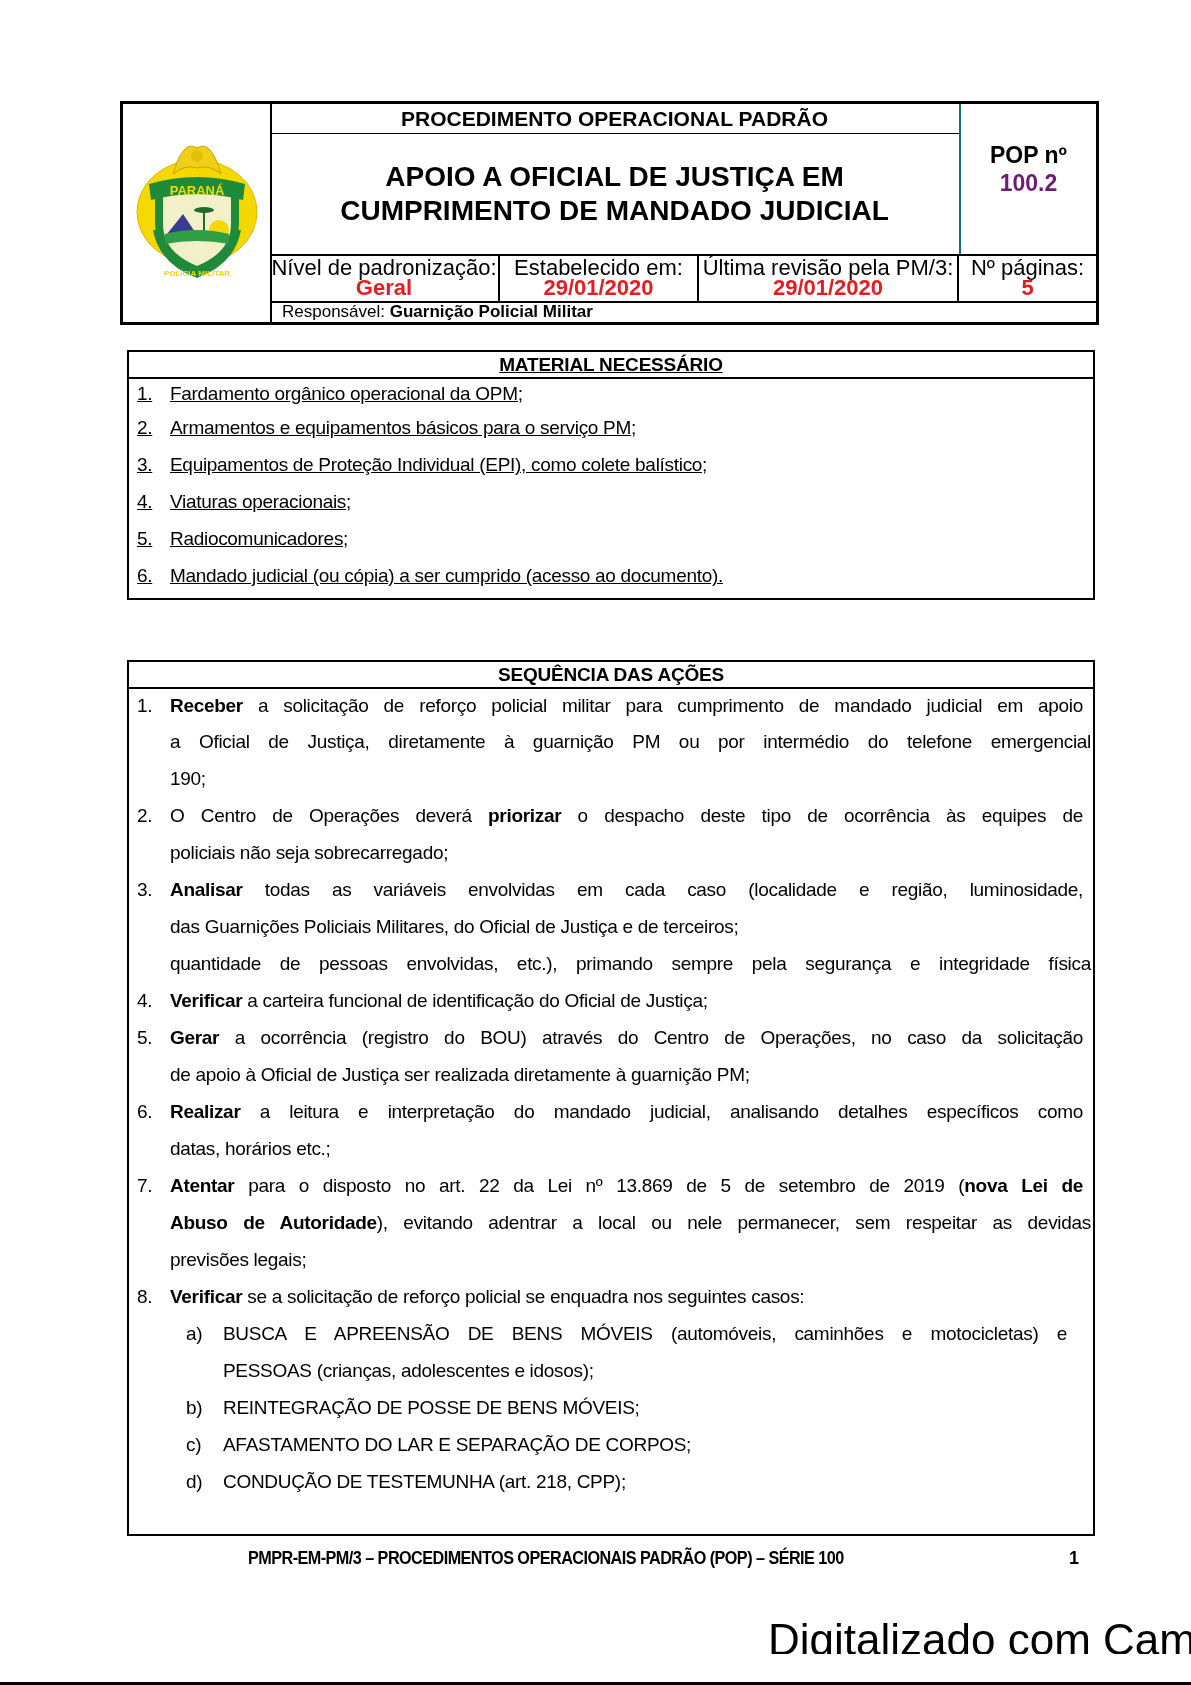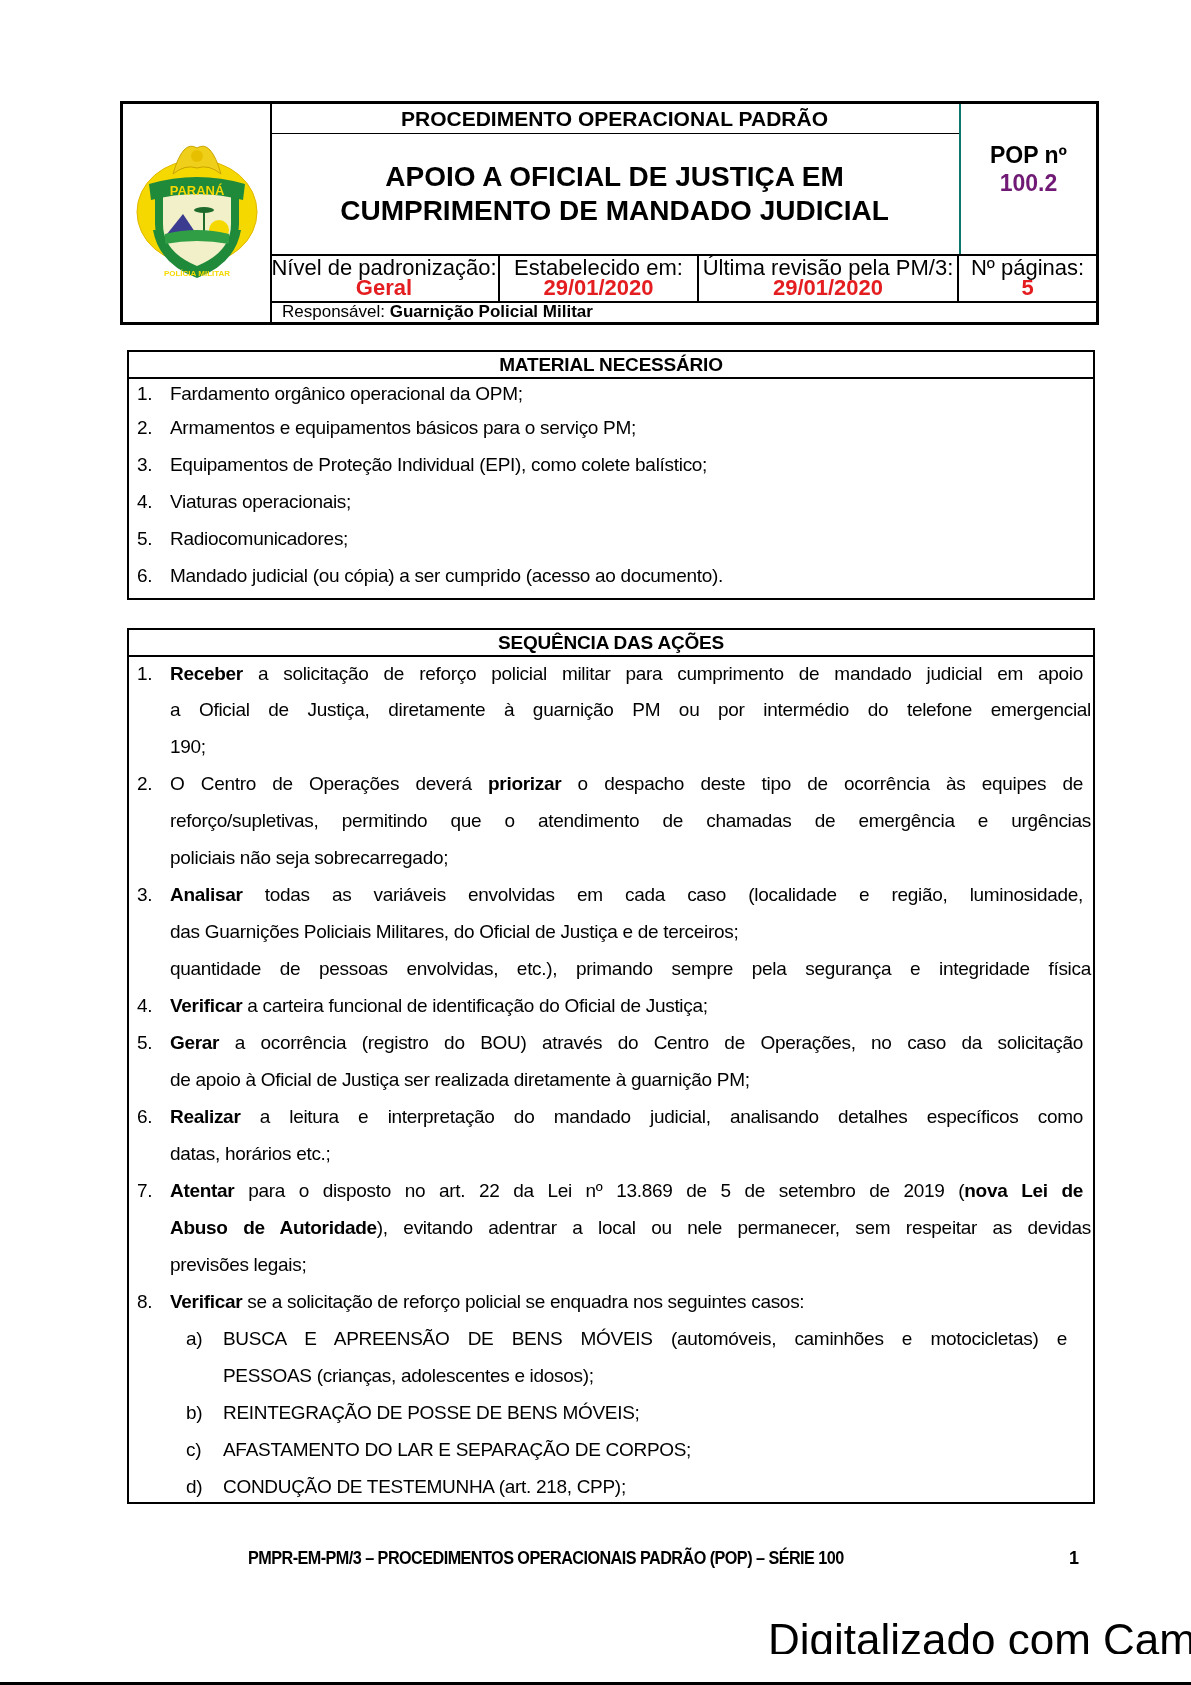--- a/index.html
+++ b/index.html
@@ -92,21 +92,21 @@
       <div>Nº páginas:</div>
       <div class="v">5</div>
     </div>
   </div>
   <div class="hdr-resp">
     <span>Responsável:</span>
     <b>Guarnição Policial Militar</b>
   </div>
 </div>
 
-<div class="box" style="top:350px; height:250px;">
+<div class="box" style="top:350px; height:250px;text-decoration:underline;">
   <div class="box-title">MATERIAL NECESSÁRIO</div>
   <div class="list">
     <div class="row" style="height:30px; line-height:30px;">
         <span class="n">1.</span>
         <span class="t">Fardamento orgânico operacional da OPM;</span>
       </div>
     <div class="row">
         <span class="n">2.</span>
         <span class="t">Armamentos e equipamentos básicos para o serviço PM;</span>
       </div>
@@ -122,36 +122,35 @@
         <span class="n">5.</span>
         <span class="t">Radiocomunicadores;</span>
       </div>
     <div class="row">
         <span class="n">6.</span>
         <span class="t">Mandado judicial (ou cópia) a ser cumprido (acesso ao documento).</span>
       </div>
   </div>
 </div>
 
-<div class="box" style="top:628px; height:876px;">
+<div class="box" style="top:660px; height:876px;">
   <div class="box-title">SEQUÊNCIA DAS AÇÕES</div>
   <div class="list">
 
     <div class="row" style="height:34px; line-height:34px;">
         <span class="n">1.</span>
         <span class="t j"><b>Receber</b><span> a solicitação de reforço policial militar para cumprimento de mandado judicial em apoio</span></span>
       </div>
     <div class="cont">a Oficial de Justiça, diretamente à guarnição PM ou por intermédio do telefone emergencial</div>
     <div class="cont" style="text-align-last:left">190;</div>
 
     <div class="row">
         <span class="n">2.</span>
         <span class="t j"><span>O Centro de Operações deverá </span><b>priorizar</b><span> o despacho deste tipo de ocorrência às equipes de</span></span>
       </div>
-    <div class="cont">reforço/supletivas, permitindo que o atendimento de chamadas de emergência e urgências</div>
     <div class="cont" style="text-align-last:left">policiais não seja sobrecarregado;</div>
 
     <div class="row">
         <span class="n">3.</span>
         <span class="t j"><b>Analisar</b><span> todas as variáveis envolvidas em cada caso (localidade e região, luminosidade,</span></span>
       </div>
     <div class="cont" style="text-align-last:left">das Guarnições Policiais Militares, do Oficial de Justiça e de terceiros;</div>
     <div class="cont">quantidade de pessoas envolvidas, etc.), primando sempre pela segurança e integridade física</div>
 
     <div class="row">

